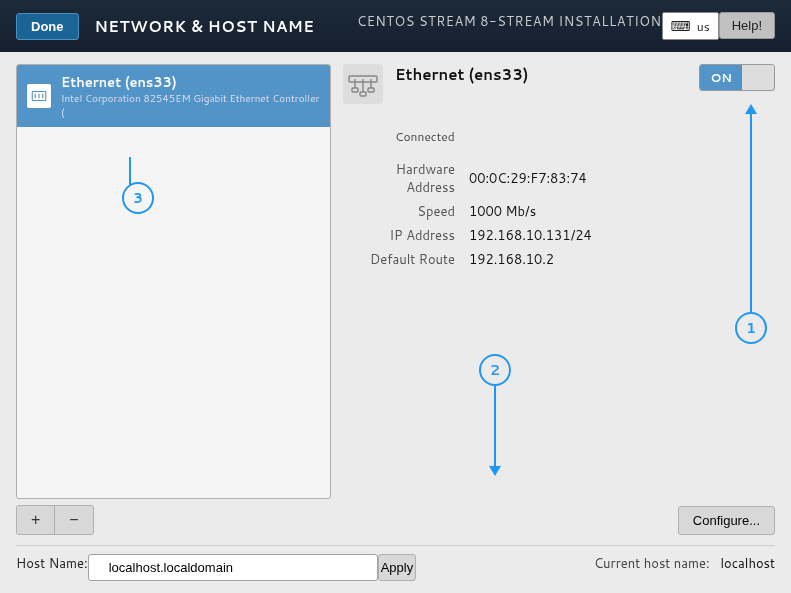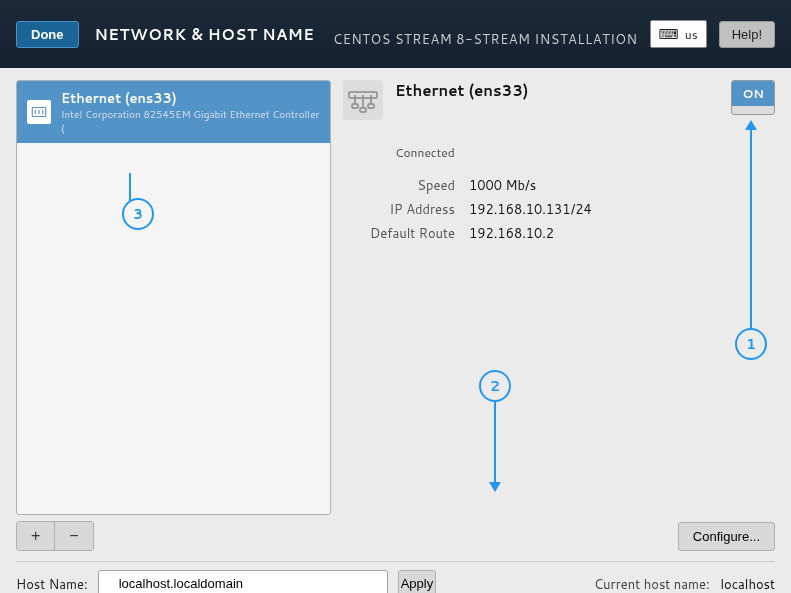--- a/index.html
+++ b/index.html
@@ -13,21 +13,21 @@
       overflow: hidden;
     }
 
     
     .header {
       background: #1a1a2e;
       display: flex;
       align-items: center;
       justify-content: space-between;
       padding: 0 16px;
-      height: 68px;
+      height: 52px;
       background: linear-gradient(180deg, #1c2a3a 0%, #152030 100%);
     }
     .header-left {
       display: flex;
       align-items: center;
       gap: 16px;
     }
     .header-title {
       color: #fff;
       font-size: 15px;
@@ -40,22 +40,21 @@
       border: 1px solid #4a90c4;
       border-radius: 3px;
       padding: 5px 14px;
       font-size: 13px;
       cursor: pointer;
       font-weight: bold;
     }
 
     .header-right {
       display: flex;
-      align-items: flex-end;
-      gap: 12px;
+      align-items: flex-start;
     }
     .app-title {
       color: #ccc;
       font-size: 13px;
       letter-spacing: 0.5px;
     }
     .locale-box {
       display: flex;
       align-items: center;
       gap: 6px;
@@ -235,21 +234,20 @@
       color: #4a4a4a;
       margin-top: 43px;
     }
     .toggle-switch {
       display: flex;
       align-items: center;
       border: 1px solid #999;
       border-radius: 3px;
       overflow: hidden;
       background: #ddd;
-      flex-direction: column;
     }
     .toggle-on {
       background: #5294c8;
       color: #fff;
       padding: 4px 10px;
       font-size: 12px;
       font-weight: bold;
     }
     .toggle-off {
       background: #ddd;
@@ -323,22 +321,20 @@
       padding: 6px 14px;
       font-size: 13px;
       cursor: pointer;
       align-self: flex-end;
       margin-top: auto;
     }
 
     
     .bottom-bar {
       display: flex;
-      align-items: center;
-      gap: 10px;
       margin-top: 10px;
       padding-top: 8px;
       border-top: 1px solid #ccc;
     }
     .host-label {
       font-size: 13px;
       color: #222;
       white-space: nowrap;
     }
     .host-input {
@@ -444,20 +440,24 @@
 
       <div class="callout-1-container">
         <div class="arrow-up"></div>
         <div class="callout-1-line"></div>
         <div class="callout-1-circle">1</div>
       </div>
 
       <table class="detail-table">
         <tbody>
           <tr>
+            <td>Hardware Address</td>
+            <td>00:0C:29:F7:83:74</td>
+          </tr>
+          <tr>
             <td>Speed</td>
             <td>1000 Mb/s</td>
           </tr>
           <tr>
             <td>IP Address</td>
             <td>192.168.10.131/24</td>
           </tr>
           <tr>
             <td>Default Route</td>
             <td>192.168.10.2</td>

